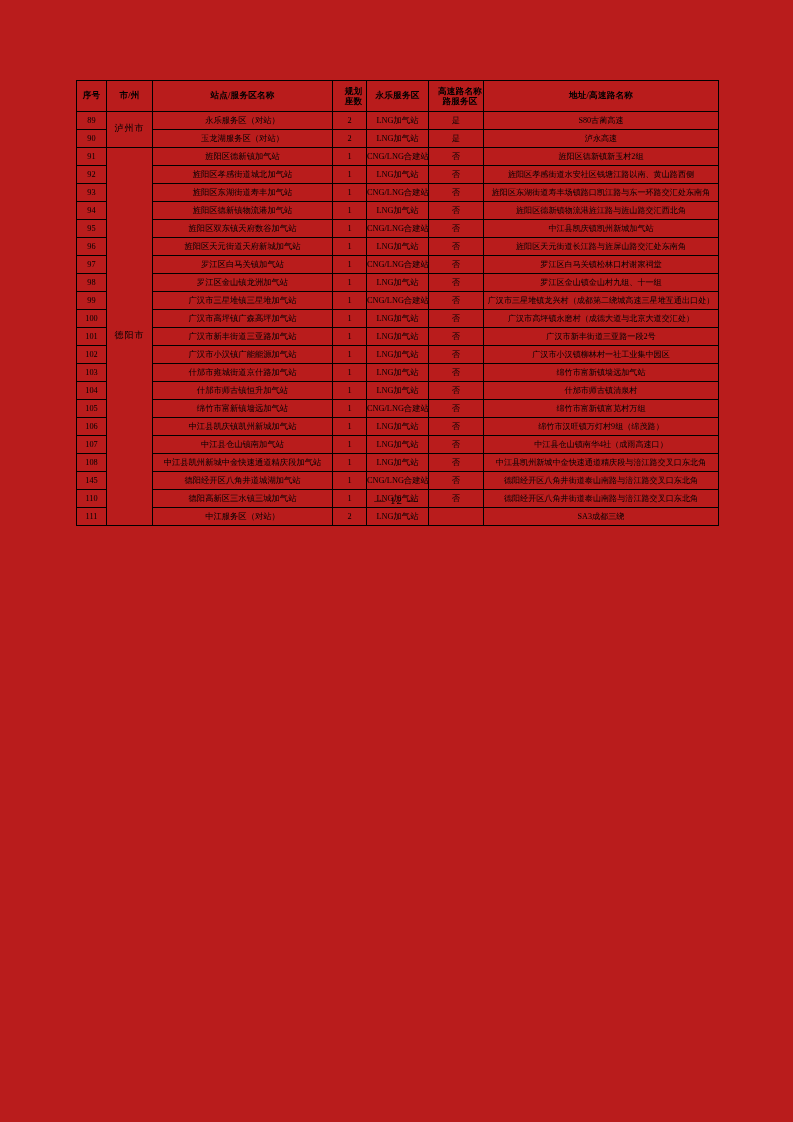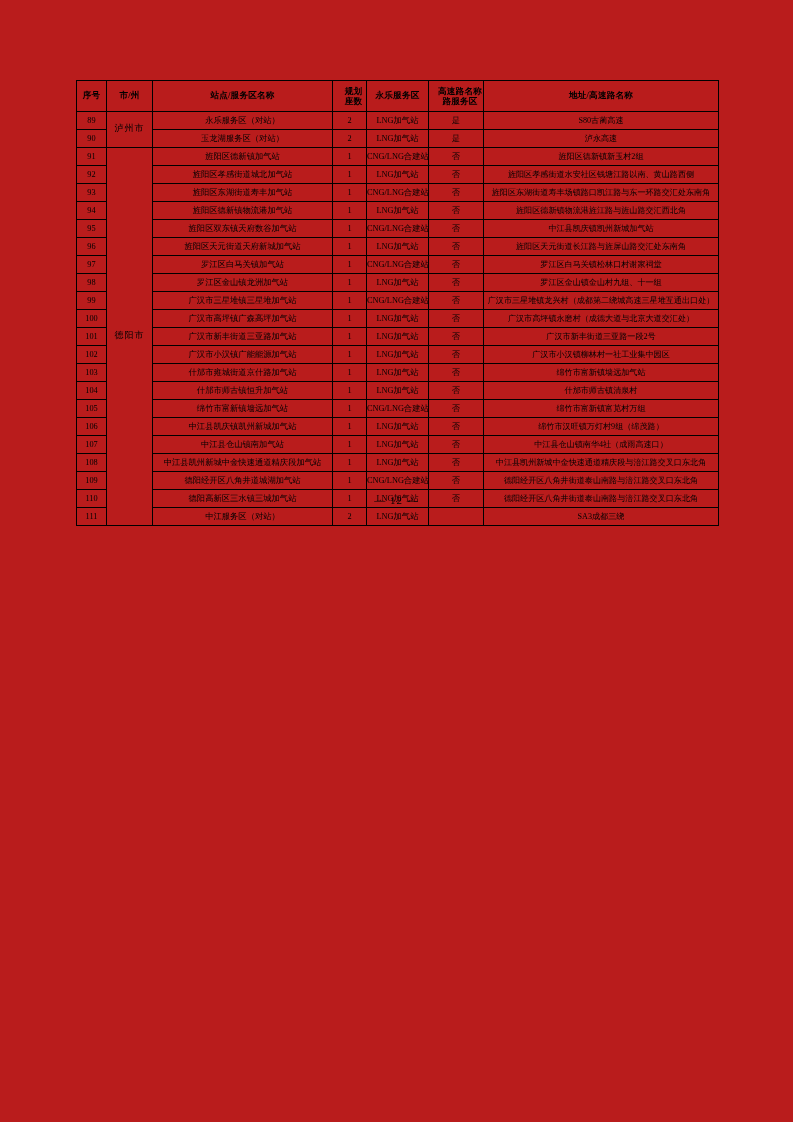--- a/index.html
+++ b/index.html
@@ -265,21 +265,21 @@
           </tr>
           <tr>
             <td>108</td>
             <td class="name-cell">中江县凯州新城中金快速通道精庆段加气站</td>
             <td>1</td>
             <td>LNG加气站</td>
             <td>否</td>
             <td class="addr-cell">中江县凯州新城中金快速通道精庆段与涪江路交叉口东北角</td>
           </tr>
           <tr>
-            <td>109</td>
+            <td>145</td>
             <td class="name-cell">德阳经开区八角井道城湖加气站</td>
             <td>1</td>
             <td>CNG/LNG合建站</td>
             <td>否</td>
             <td class="addr-cell">德阳经开区八角井街道泰山南路与涪江路交叉口东北角</td>
           </tr>
           <tr>
             <td>110</td>
             <td class="name-cell">德阳高新区三水镇三城加气站</td>
             <td>1</td>

